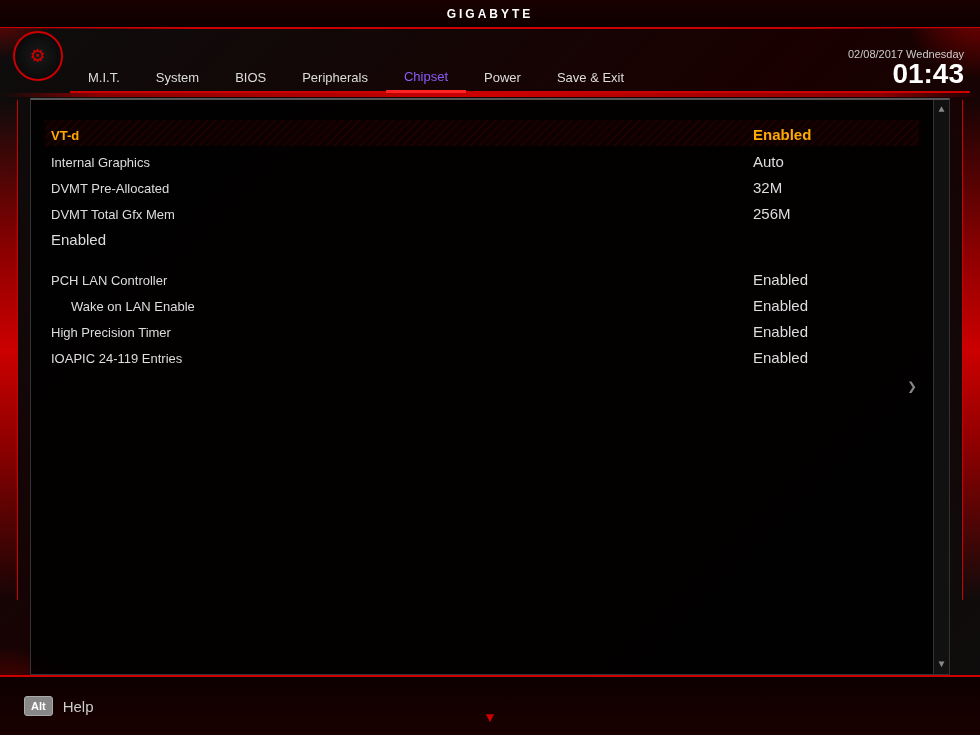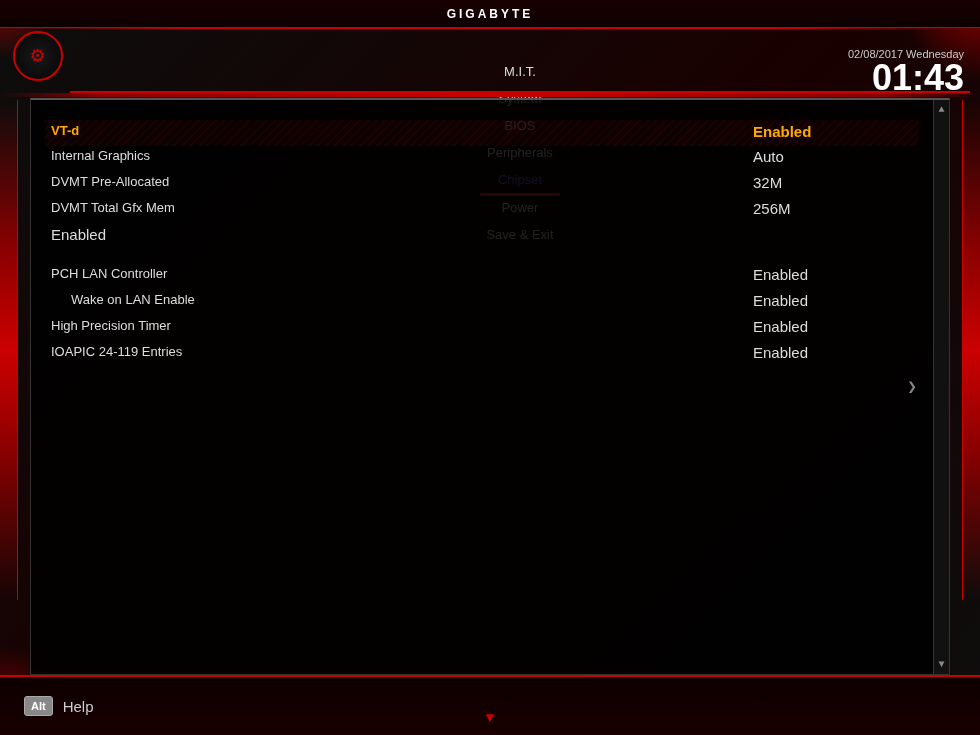--- a/index.html
+++ b/index.html
@@ -97,21 +97,21 @@
     }
 
     .date-text {
       color: #cccccc;
       font-size: 11px;
       font-family: Arial, sans-serif;
     }
 
     .time-text {
       color: #ffffff;
-      font-size: 36px;
+      font-size: 28px;
       font-weight: bold;
       font-family: Arial, sans-serif;
       line-height: 1;
     }
 
     
     .logo-area {
       position: absolute;
       top: 28px;
       left: 10px;
@@ -135,24 +135,23 @@
     }
 
     
     .navbar {
       position: absolute;
       top: 58px;
       left: 70px;
       right: 10px;
       height: 35px;
       display: flex;
-      align-items: center;
+      align-items: flex-end;
       gap: 0;
       border-bottom: 2px solid #cc0000;
-      flex-direction: column;
     }
 
     .nav-item {
       padding: 6px 18px;
       color: #dddddd;
       font-size: 13px;
       font-family: Arial, sans-serif;
       cursor: pointer;
       position: relative;
       white-space: nowrap;
@@ -198,21 +197,21 @@
     }
 
     
     .settings-table {
       padding: 20px 20px 20px 20px;
       width: calc(100% - 16px);
     }
 
     .setting-row {
       display: flex;
-      align-items: flex-start;
+      align-items: flex-end;
       min-height: 26px;
       padding: 2px 0;
     }
 
     .setting-row.highlighted {
       background: repeating-linear-gradient(
         135deg,
         rgba(180,0,0,0.15),
         rgba(180,0,0,0.15) 2px,
         rgba(100,0,0,0.1) 2px,

